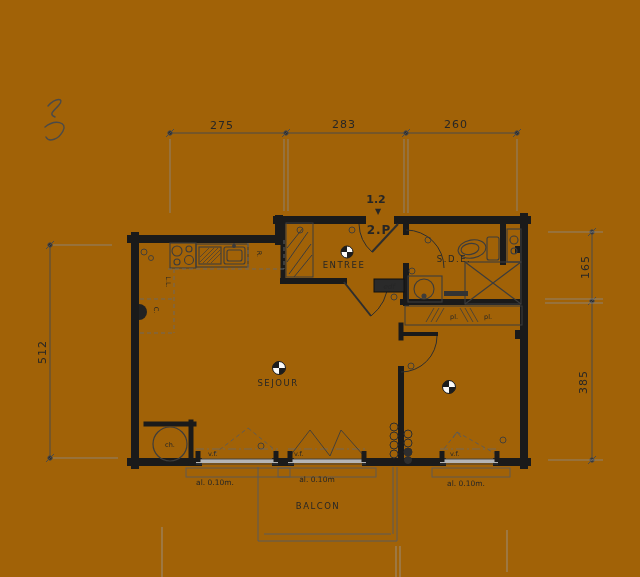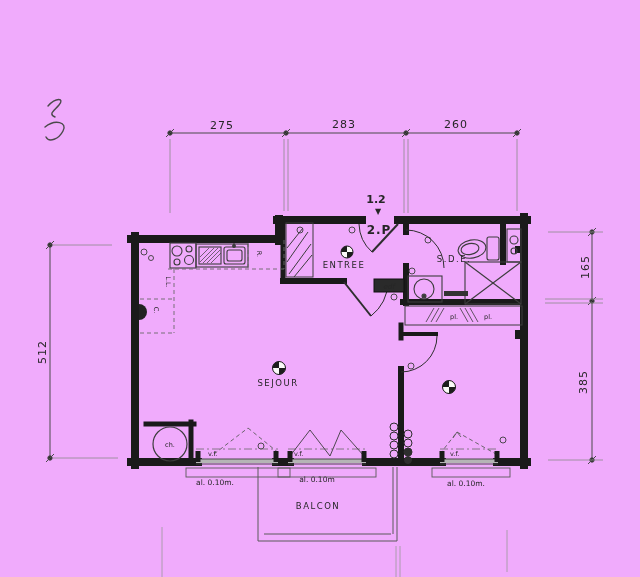--- a/index.html
+++ b/index.html
@@ -1,16 +1,16 @@
 <!DOCTYPE html>
 <html><head>
 <meta charset="utf-8">
 <style>
   html,body{margin:0;padding:0;background:#e9e9e7;}
-  .page{width:640px;height:577px;background:#f0abfc;position:relative;overflow:hidden;
+  .page{width:640px;height:577px;background:#a16207;position:relative;overflow:hidden;
         font-family:"DejaVu Sans", sans-serif;}
   svg{display:block}
   text{fill:#262626;font-family:"DejaVu Sans", sans-serif;}
   .dim{font-size:11px;letter-spacing:1px;}
   .room{font-size:8.5px;letter-spacing:1.5px;}
   .tiny{font-size:6.5px;}
   .small{font-size:7.5px;}
   .marker1{font-size:11px;font-weight:bold;}
   .marker2{font-size:12px;font-weight:bold;letter-spacing:1px;}
   .arrowglyph{font-size:8px;}

